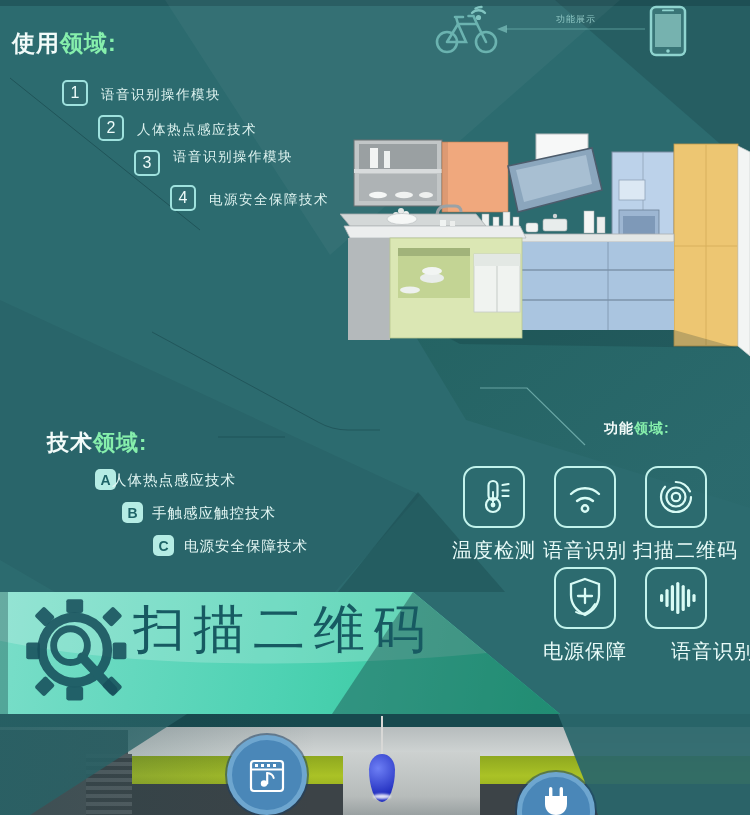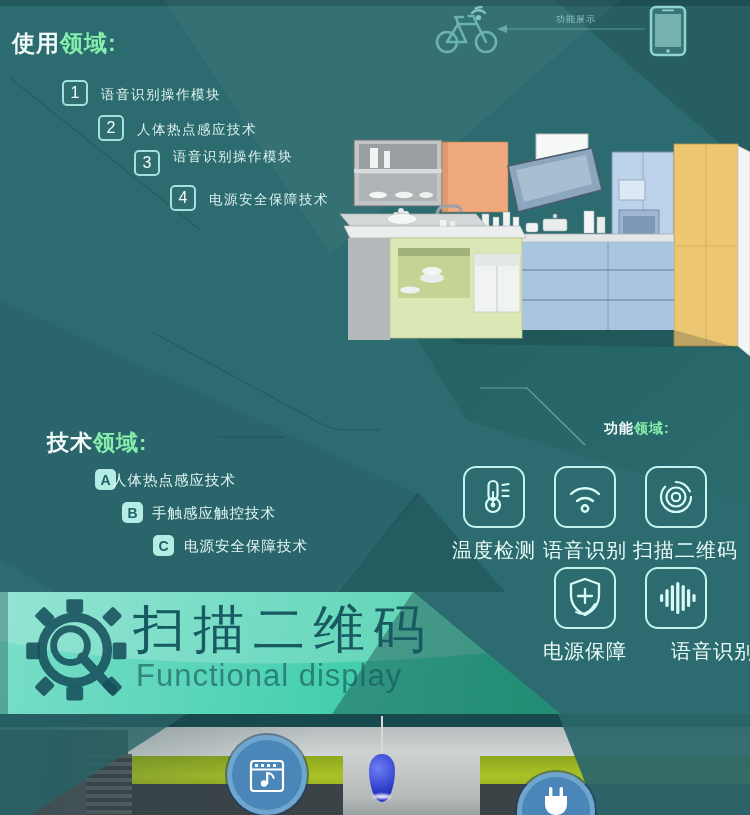--- a/index.html
+++ b/index.html
@@ -281,21 +281,20 @@
         <rect x="14" y="80" width="15" height="13" rx="2" transform="rotate(-45 21.5 86.5)"></rect>
         <rect x="78" y="80" width="15" height="13" rx="2" transform="rotate(45 85.5 86.5)"></rect>
       </g>
       <g stroke="#17505c" fill="none" opacity="0.88">
         <circle cx="50" cy="52" r="31" stroke-width="9"></circle>
         <circle cx="46" cy="48" r="16" stroke-width="6.5"></circle>
         <line x1="57" y1="59" x2="86" y2="90" stroke-width="9" stroke-linecap="round"></line>
       </g>
     </svg>
     <div class="banner-title">扫描二维码</div>
-    <div class="banner-sub">Functional display</div>
     <div class="abs" style="left:0;top:0;width:8px;height:122px;background:rgba(0,40,45,0.30);"></div>
   </div>
 
   <div class="photo">
     <div class="abs" style="left:0;top:0;width:750px;height:13px;background:#17494e;"></div>
 
     <div class="abs" style="left:0;top:13px;width:750px;height:88px;background:linear-gradient(to bottom,#b6bcbd 0%,#d6dad9 38%,#c2c7c6 48%,#8f9698 60%,#454c50 78%,#353c40 100%);"></div>
     <div class="abs" style="left:120px;top:42px;width:630px;height:36px;background:linear-gradient(to bottom,#8ea81f,#aac226 55%,#96ad1e);"></div>
     <div class="abs" style="left:120px;top:70px;width:630px;height:31px;background:#3c4347;"></div>
     <div class="abs" style="left:0;top:16px;width:128px;height:85px;background:#4d5458;"></div>

